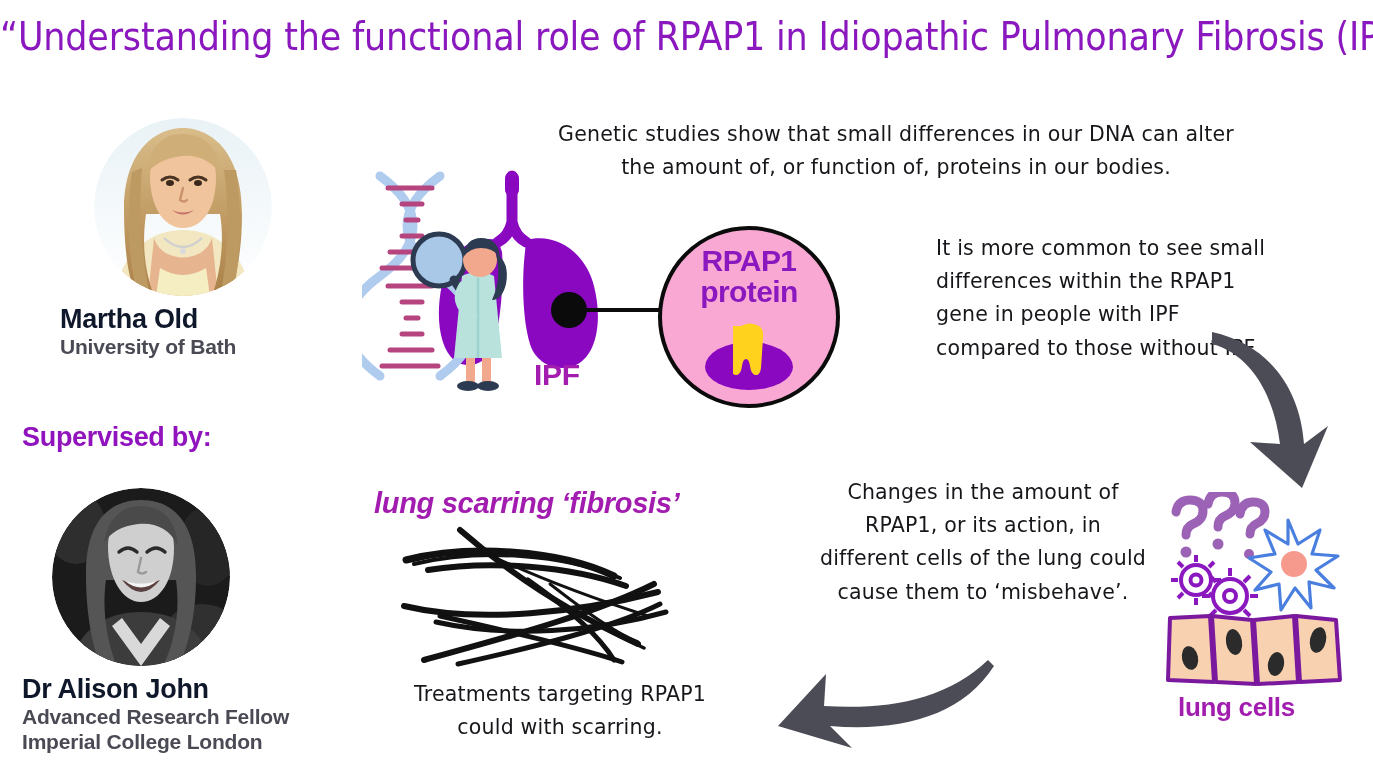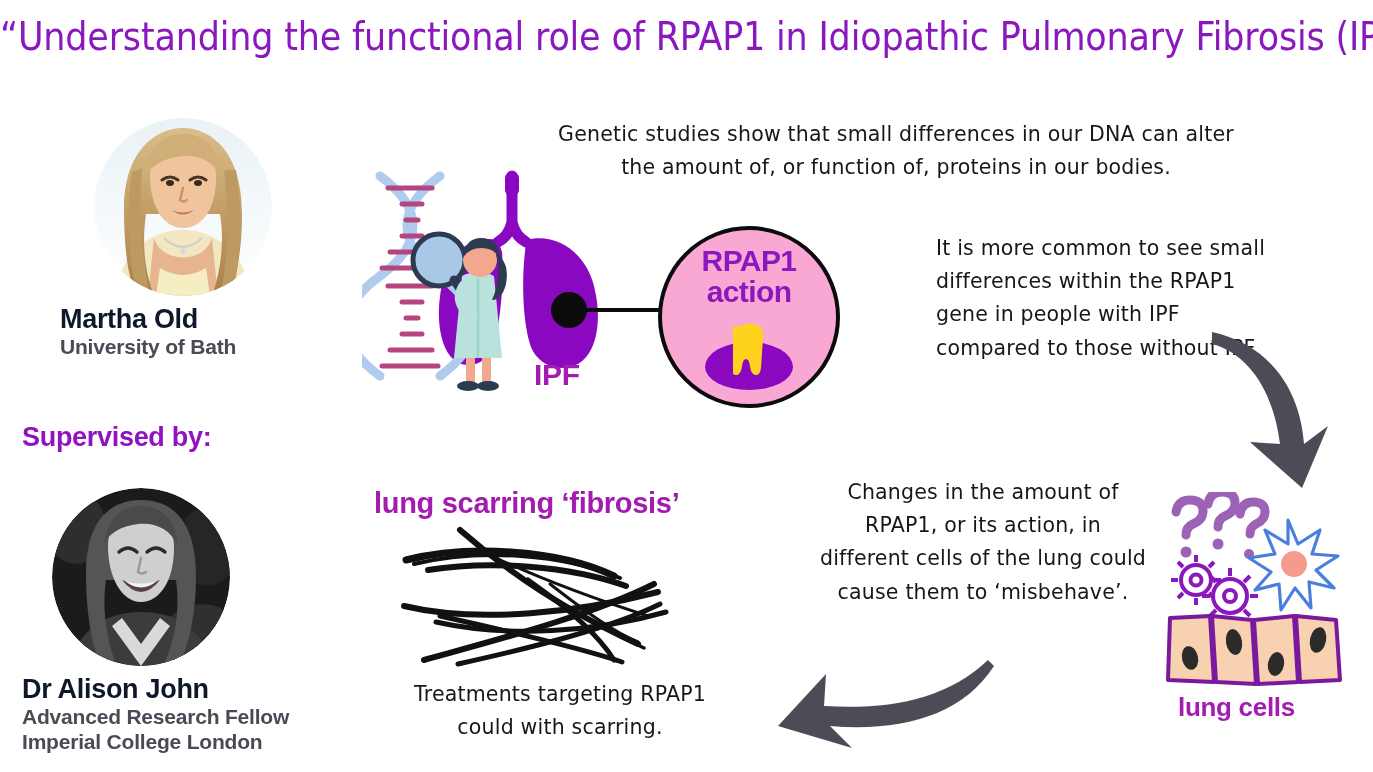--- a/index.html
+++ b/index.html
@@ -77,21 +77,21 @@
   #text-changes{left:818px;top:476px;width:330px;text-align:center;}
   #text-treatments{left:400px;top:678px;width:320px;text-align:center;}
 
   
   .purple-head{
     font-family:"Liberation Sans", sans-serif;
     font-weight:bold;
     color:#a21caf;
     letter-spacing:-0.3px;
   }
-  #label-fibrosis{left:374px;top:487px;font-size:29px;}
+  #label-fibrosis{left:374px;top:487px;font-size:29px;font-style:italic;}
   #label-lungcells{left:1178px;top:692px;font-size:26px;}
   #label-ipf{left:534px;top:358px;font-size:30px;}
 
   
   #rpap1-circle{
     left:658px;top:226px;width:182px;height:182px;
     border:4px solid #0b0b0b;border-radius:50%;
     background:#f9a8d4;
     box-sizing:border-box;
   }
@@ -286,21 +286,21 @@
       <circle cx="207" cy="142" r="18" fill="#0b0b0b"></circle>
       <line x1="222" y1="142" x2="300" y2="142" stroke="#0b0b0b" stroke-width="4"></line>
     </svg>
   </div>
 
   <div class="abs purple-head" id="label-ipf">IPF</div>
 
   <div class="abs" id="rpap1-circle">
     <div id="rpap1-text">
       <span>RPAP1</span><br>
-      <span>action</span>
+      <span>protein</span>
     </div>
     <div id="rpap1-blob"></div>
     <svg id="rpap1-notch" viewBox="0 0 33 54" aria-hidden="true">
       <path d="M8 4 q9 -5 18 0 q5 3 4 12 l-2 30 q-1 8 -6 7 q-4 -1 -5 -9
                q-1 -7 -4 -7 q-3 0 -4 7 q-1 8 -5 9 q-5 1 -6 -7 l-2 -30 q-1 -9 4 -12 Z" fill="#FFD21E"></path>
     </svg>
   </div>
 
   <div class="abs hand" id="text-genetic">Genetic studies show that small differences in our DNA can alter the amount of, or function of, proteins in our bodies.</div>
 

